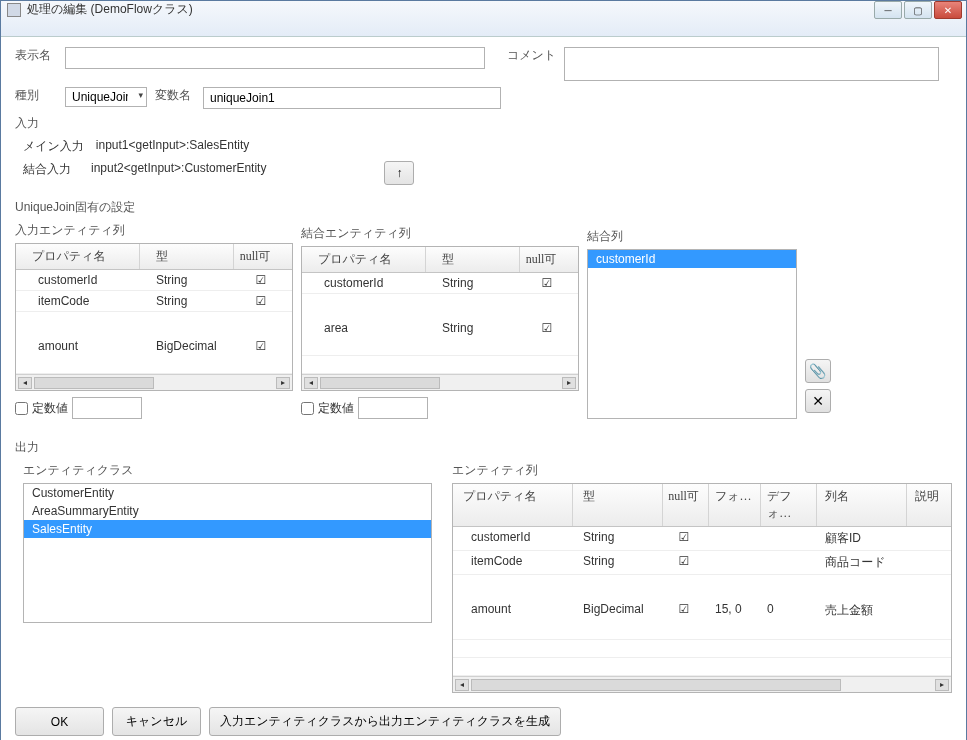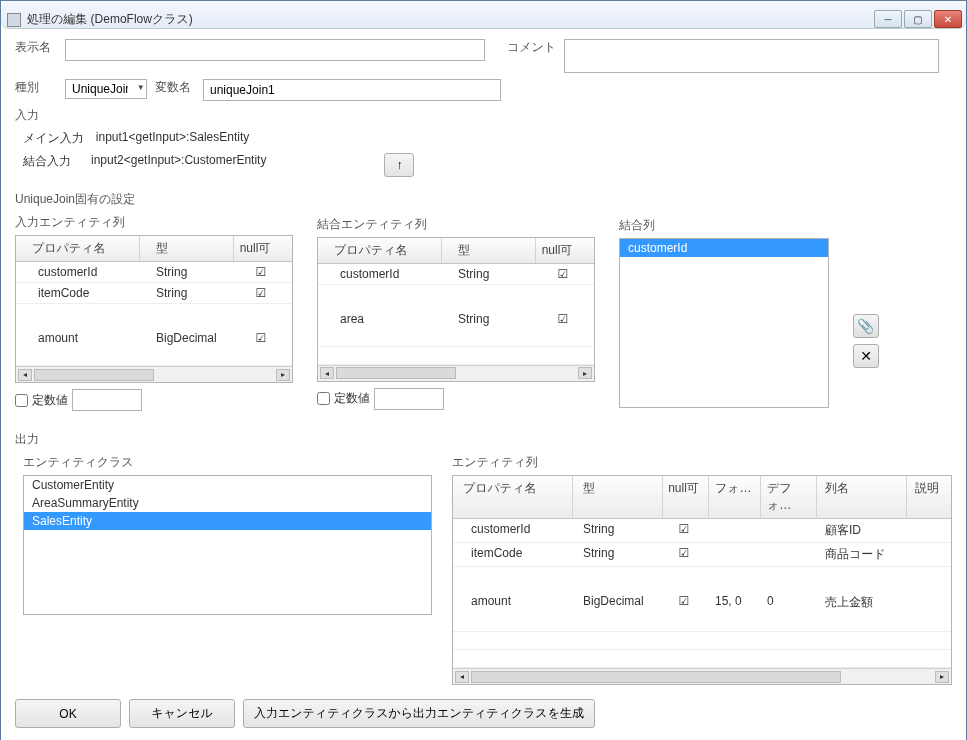--- a/index.html
+++ b/index.html
@@ -1,19 +1,19 @@
 <!DOCTYPE html>
 <html><head>
 <meta charset="utf-8">
 <style>
 * { box-sizing: border-box; margin: 0; padding: 0; }
 body { font-family: "Meiryo", "MS Gothic", sans-serif; font-size: 12px; background: #fff; color: #333; }
 
 .window { width: 967px; border: 1px solid #5a7aa0; background: #fff; }
-.titlebar { display: flex; align-items: flex-end; justify-content: space-between; height: 28px; background: linear-gradient(#f5f8fc, #e4ecf7); border-bottom: 1px solid #bcc; padding: 0 4px 0 6px; border-radius: 8px; }
+.titlebar { display: flex; align-items: flex-start; justify-content: space-between; height: 36px; background: linear-gradient(#f5f8fc, #e4ecf7); border-bottom: 1px solid #bcc; padding: 0 4px 0 6px; }
 .titlebar-left { display: flex; align-items: center; gap: 6px; }
 .title-icon { width: 14px; height: 14px; display: inline-block; background: #d1d9e6; border: 1px solid #888; }
 .title-text { color: #333; }
 .win-btns { display: flex; gap: 2px; }
 .win-btn { width: 28px; height: 18px; border: 1px solid #9aa; background: linear-gradient(#f0f6fb,#d4e3f0); border-radius: 2px; display: flex; align-items: center; justify-content: center; font-size: 10px; cursor: pointer; }
 .win-btn.close { background: linear-gradient(#e8847a,#c94b3d); color: #fff; border-color: #a03a2e; }
 
 .content { padding: 10px 14px 14px; }
 
 .row { display: flex; align-items: flex-start; gap: 8px; margin-bottom: 6px; }
@@ -23,26 +23,26 @@
 .comment-area { border: 1px solid #b2b2b2; width: 375px; height: 34px; resize: none; font-family: inherit; font-size: 12px; padding: 2px 4px; }
 .dropdown { border: 1px solid #b2b2b2; background: #fff; padding: 2px 18px 2px 6px; position: relative; font-family: inherit; font-size: 12px; appearance: none; }
 .dropdown-wrap { position: relative; display: inline-block; }
 .dropdown-wrap::after { content: "▾"; position: absolute; right: 4px; top: 3px; font-size: 9px; color: #444; pointer-events: none; }
 
 .section-label { color: #555; margin: 6px 0 6px 0; }
 .indent { margin-left: 8px; }
 .small-btn { width: 30px; height: 24px; border: 1px solid #adadad; background: linear-gradient(#f5f5f5,#e4e4e4); border-radius: 3px; cursor: pointer; display: inline-flex; align-items: center; justify-content: center; font-size: 12px; }
 .icon-btn { width: 26px; height: 24px; border: 1px solid #adadad; background: linear-gradient(#f5f5f5,#e0e0e0); border-radius: 3px; cursor: pointer; display: inline-flex; align-items: center; justify-content: center; font-size: 14px; margin-bottom: 6px; }
 
-.settings-row { display: flex; gap: 24px; align-items: center; margin-top: 6px; }
+.settings-row { display: flex; gap: 8px; align-items: flex-end; margin-top: 6px; }
 .col { display: flex; flex-direction: column; }
 .subhead { color: #555; margin-bottom: 4px; }
 
 .grid { border: 1px solid #b4b4b4; background: #fff; position: relative; overflow: hidden; }
-.grid-header { display: flex; background: linear-gradient(#fdfdfd,#ececec); border-bottom: 1px solid #c4c4c4; }
+.grid-header { display: flex; background: linear-gradient(#fdfdfd,#ececec); border-bottom: 1px solid #c4c4c4; font-family: Liberation Serif, serif; }
 .grid-header .gh { border-right: 1px solid #d4d4d4; padding: 4px 8px 4px 16px; color: #444; text-align: left; }
 .gh:last-child { border-right: none; }
 .grid-body { }
 .grid-row { display: flex; border-bottom: 1px solid #eee; }
 .grid-row:last-child { border-bottom: none; margin-top: 24px; }
 .gc { padding: 3px 8px 3px 16px; }
 .check { text-align: center; }
 .hscroll { height: 16px; background: #f0f0f0; border-top: 1px solid #d0d0d0; display: flex; align-items: center; justify-content: space-between; padding: 0 2px; }
 .hscroll .arrow { width: 14px; height: 12px; background: #e0e0e0; border: 1px solid #bbb; font-size: 8px; display: flex; align-items: center; justify-content: center; }
 .hscroll .track { flex: 1; margin: 0 2px; height: 12px; background: #f0f0f0; position: relative; }
@@ -53,21 +53,21 @@
 .const-field { border: 1px solid #b2b2b2; width: 70px; height: 22px; }
 
 .join-btn { border: 2px dotted #5a8edc; background: linear-gradient(#f2f2f2,#e2e2e2); padding: 4px 6px; border-radius: 2px; cursor: pointer; font-size: 12px; }
 .listbox { border: 1px solid #b4b4b4; background: #fff; }
 .listbox .sel { background: #3399ff; color: #fff; padding: 2px 8px; }
 .listbox .li { padding: 2px 8px; }
 
 .output-row { display: flex; gap: 20px; margin-top: 6px; }
 .footer-btns { display: flex; gap: 8px; margin-top: 14px; }
 .btn { border: 1px solid #adadad; background: linear-gradient(#f5f5f5,#e4e4e4); padding: 5px 10px; border-radius: 3px; cursor: pointer; font-family: inherit; font-size: 12px; }
-.btn.wide { width: 106px; }
+.btn.wide { width: 89px; }
 
 </style>
 </head>
 <body>
 
 <div class="window">
   <div class="titlebar">
     <div class="titlebar-left">
       <span class="title-icon"></span>
       <span class="title-text">処理の編集 (DemoFlowクラス)</span>

